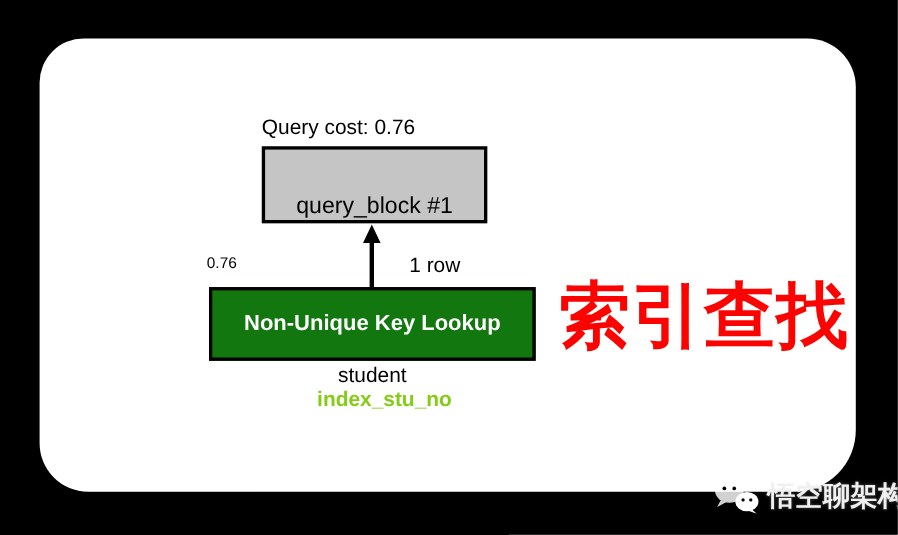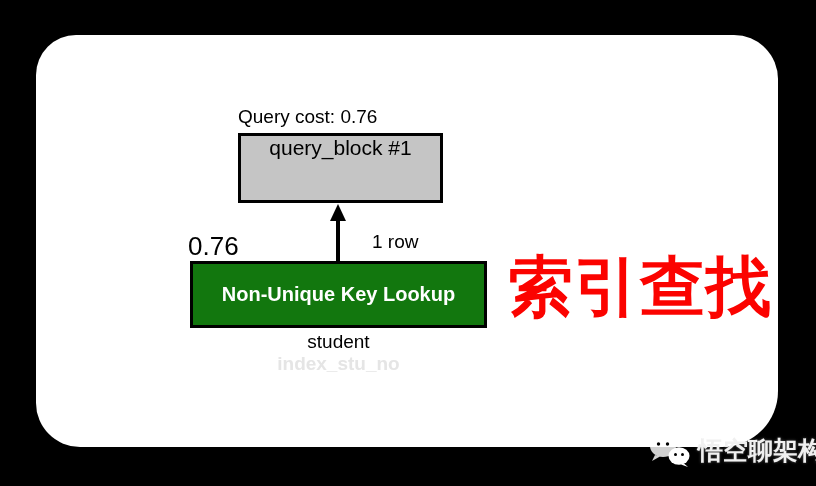--- a/index.html
+++ b/index.html
@@ -23,61 +23,61 @@
   .query-cost {
     left: 238px; top: 106px;
     font-size: 19px; color: #000;
   }
 
   .query-block-node {
     left: 238px; top: 133px;
     width: 205px; height: 70px;
     background: var(--grayblock, #c5c5c5);
     border: 3px solid #000;
-    display: flex; align-items: flex-start; justify-content: center;
+    display: flex; align-items: flex-end; justify-content: center;
     font-size: 21px; color: #000;
   }
 
   .edge-line {
     left: 336px; top: 214px;
     width: 4px; height: 48px;
     background: #000;
   }
   .edge-arrowhead {
     left: 330px; top: 204px;
     width: 0; height: 0;
     border-left: 8px solid transparent;
     border-right: 8px solid transparent;
     border-bottom: 17px solid #000;
   }
   .edge-cost {
     left: 188px; top: 231px;
-    font-size: 26px; color: #000;
+    font-size: 14px; color: #000;
   }
   .edge-rows {
     left: 347px; top: 231px;
     font-size: 19px; color: #000; margin-left: 25px;
   }
 
   .op-node {
     left: 190px; top: 261px;
     width: 297px; height: 67px;
     background: var(--greenblock, #12770e);
     border: 3px solid #000;
     display: flex; align-items: center; justify-content: center;
     font-size: 20px; font-weight: 700; color: var(--op-text, #fff);
   }
 
   .table-label {
     left: 190px; top: 331px; width: 297px;
     text-align: center; font-size: 19px; color: #000;
   }
   .index-label {
-    left: 190px; top: 353px; width: 297px;
-    text-align: center; font-size: 19px; font-weight: 700; color: #e5e5e5;
+    left: 201px; top: 353px; width: 297px;
+    text-align: center; font-size: 19px; font-weight: 700; color: #84cc16;
   }
 
   .annotation {
     left: 508px; top: 254px;
     font-size: 65px; line-height: 1; font-weight: 700;
     letter-spacing: 1px;
     color: var(--annotation, #fb0300);
     white-space: nowrap;
   }
 

